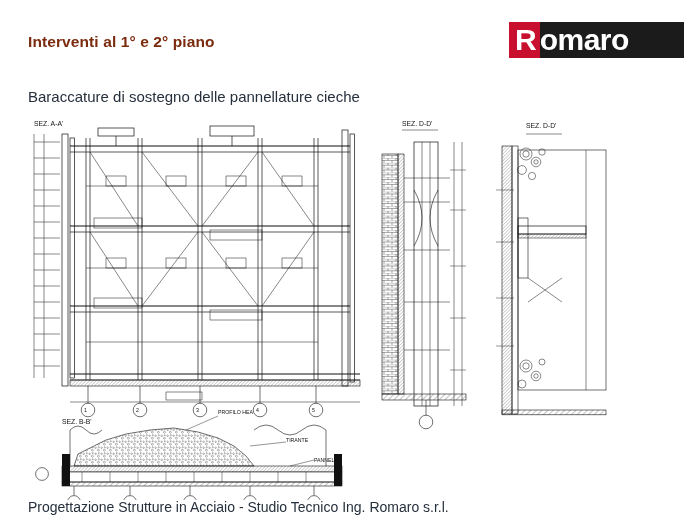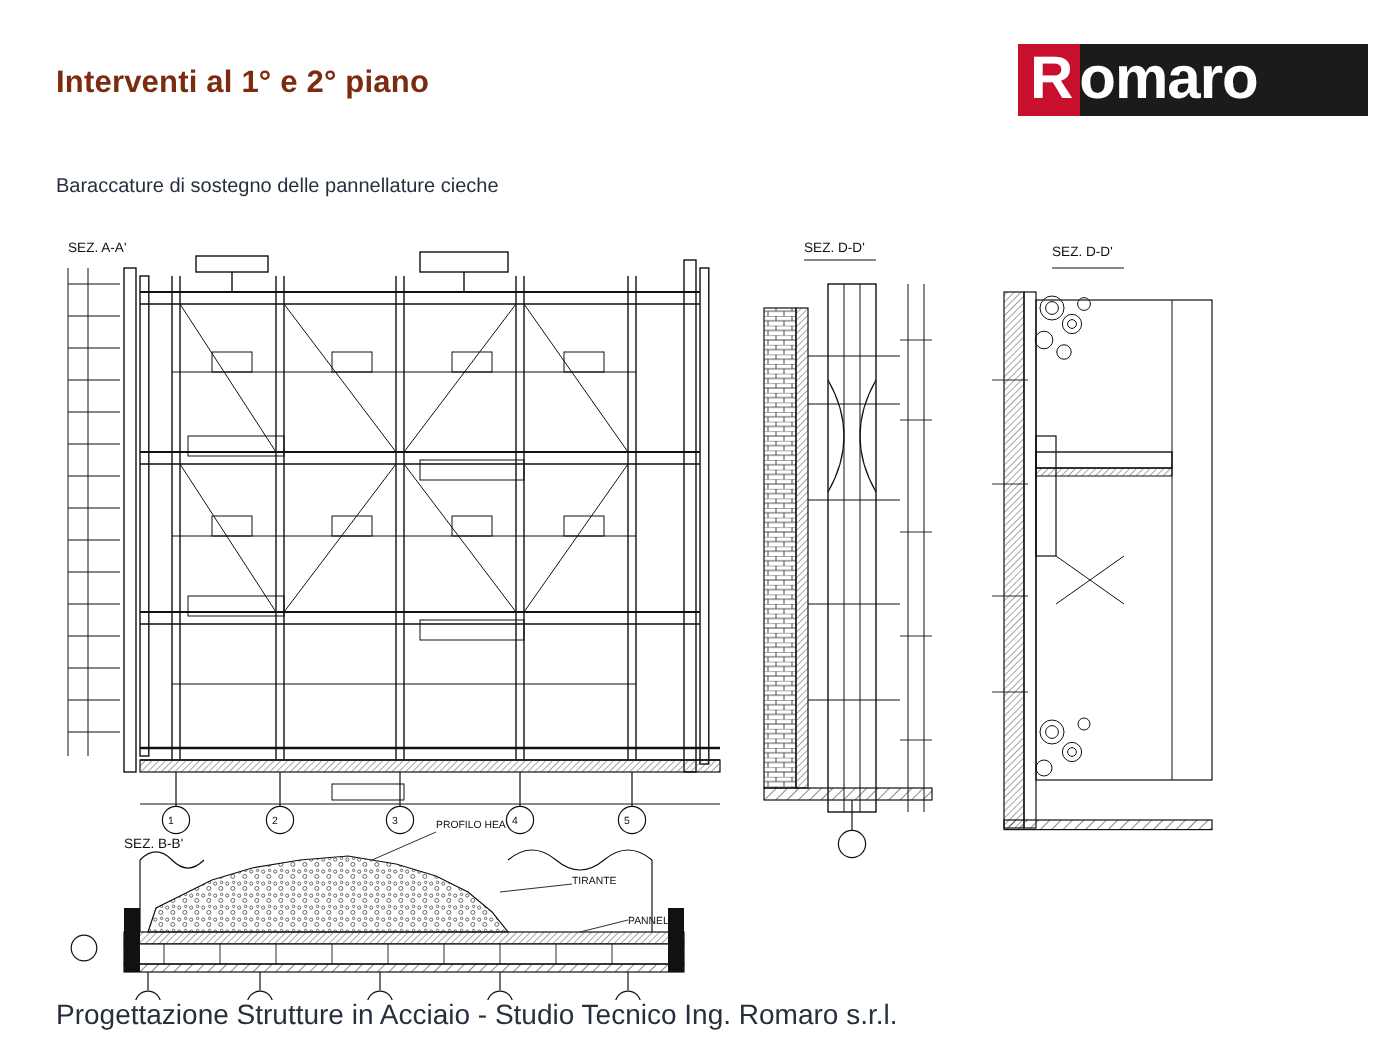--- a/index.html
+++ b/index.html
@@ -23,21 +23,21 @@
     font-size: 15.5px;
     font-weight: bold;
     color: #7B2B0E;
     letter-spacing: 0.1px;
     white-space: nowrap;
   }
   .slide-subtitle {
     position: absolute;
     left: 28px;
     top: 88px;
-    font-size: 10px;
+    font-size: 15px;
     color: #26303C;
     white-space: nowrap;
   }
 
   
   .logo {
     position: absolute;
     right: 16px;
     top: 22px;
     width: 175px;

